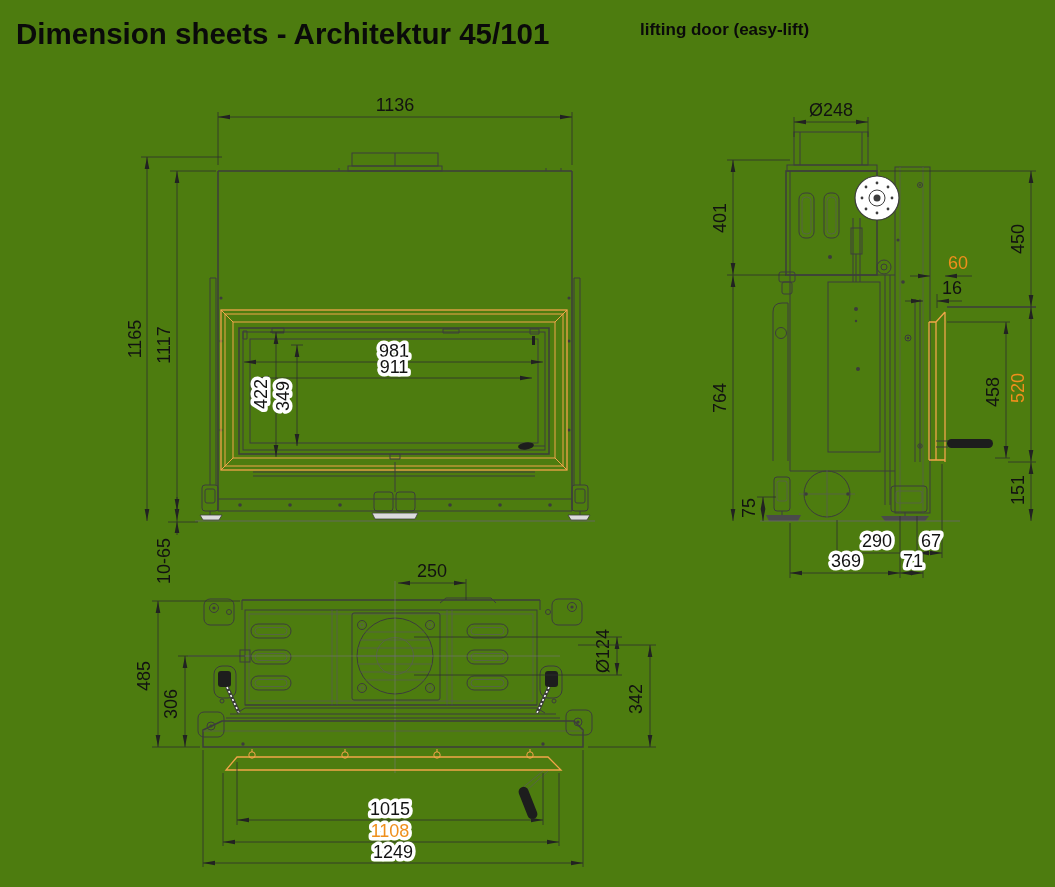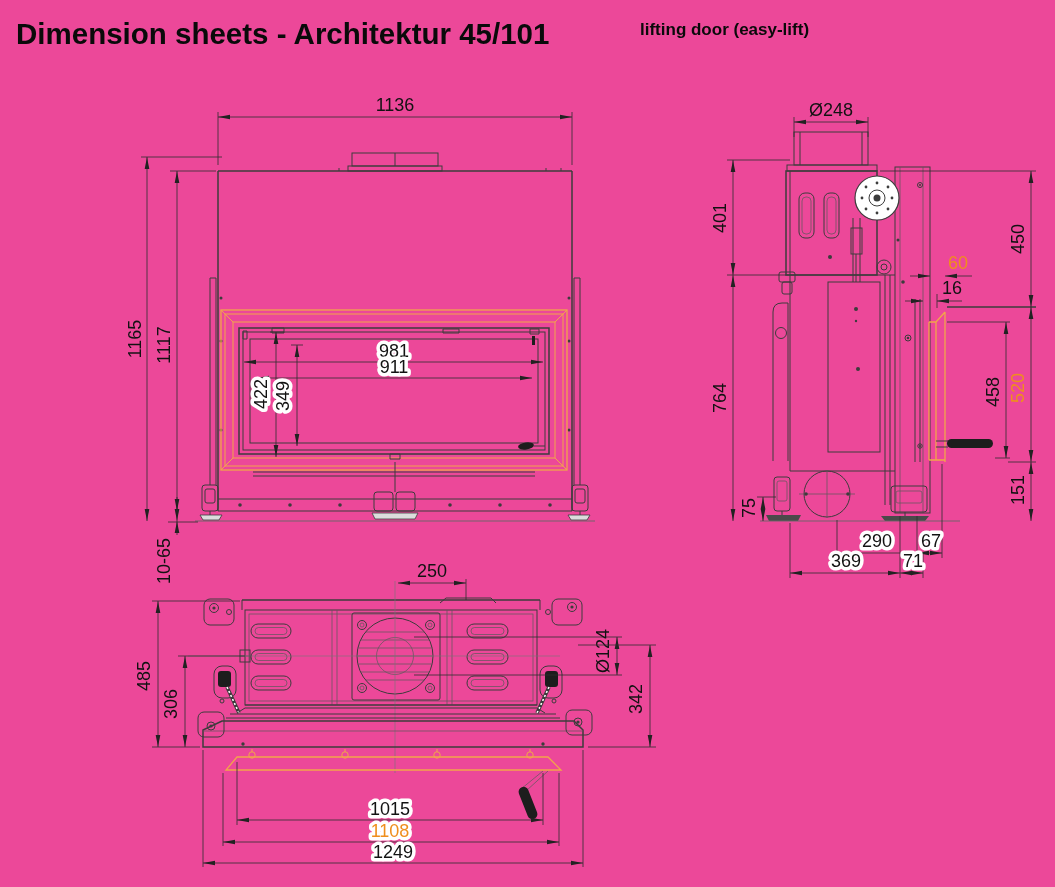--- a/index.html
+++ b/index.html
@@ -1,16 +1,16 @@
 <!DOCTYPE html>
 <html><head>
 <meta charset="utf-8">
 <style>
   html,body{margin:0;padding:0;background:#ffffff;}
-  .page{position:relative;width:1055px;height:887px;background:#ec4899;overflow:hidden;
+  .page{position:relative;width:1055px;height:887px;background:#4d7c0f;overflow:hidden;
         font-family:"Liberation Sans",sans-serif;}
   svg{display:block}
   .ln  {stroke:#3c3c3c;stroke-width:1;fill:none}
   .ln2 {stroke:#3c3c3c;stroke-width:1.5;fill:none}
   .lnt {stroke:#5a5a5a;stroke-width:0.7;fill:none}
   .org {stroke:#f2a54a;stroke-width:1.3;fill:none}
   .orgthin{stroke:#f2a54a;stroke-width:1;fill:none}
   .dim {stroke:#2e2e2e;stroke-width:0.8;fill:none}
   .cl  {stroke:#777777;stroke-width:0.6;fill:none}
   .gnd {stroke:#666666;stroke-width:0.9;fill:none}

